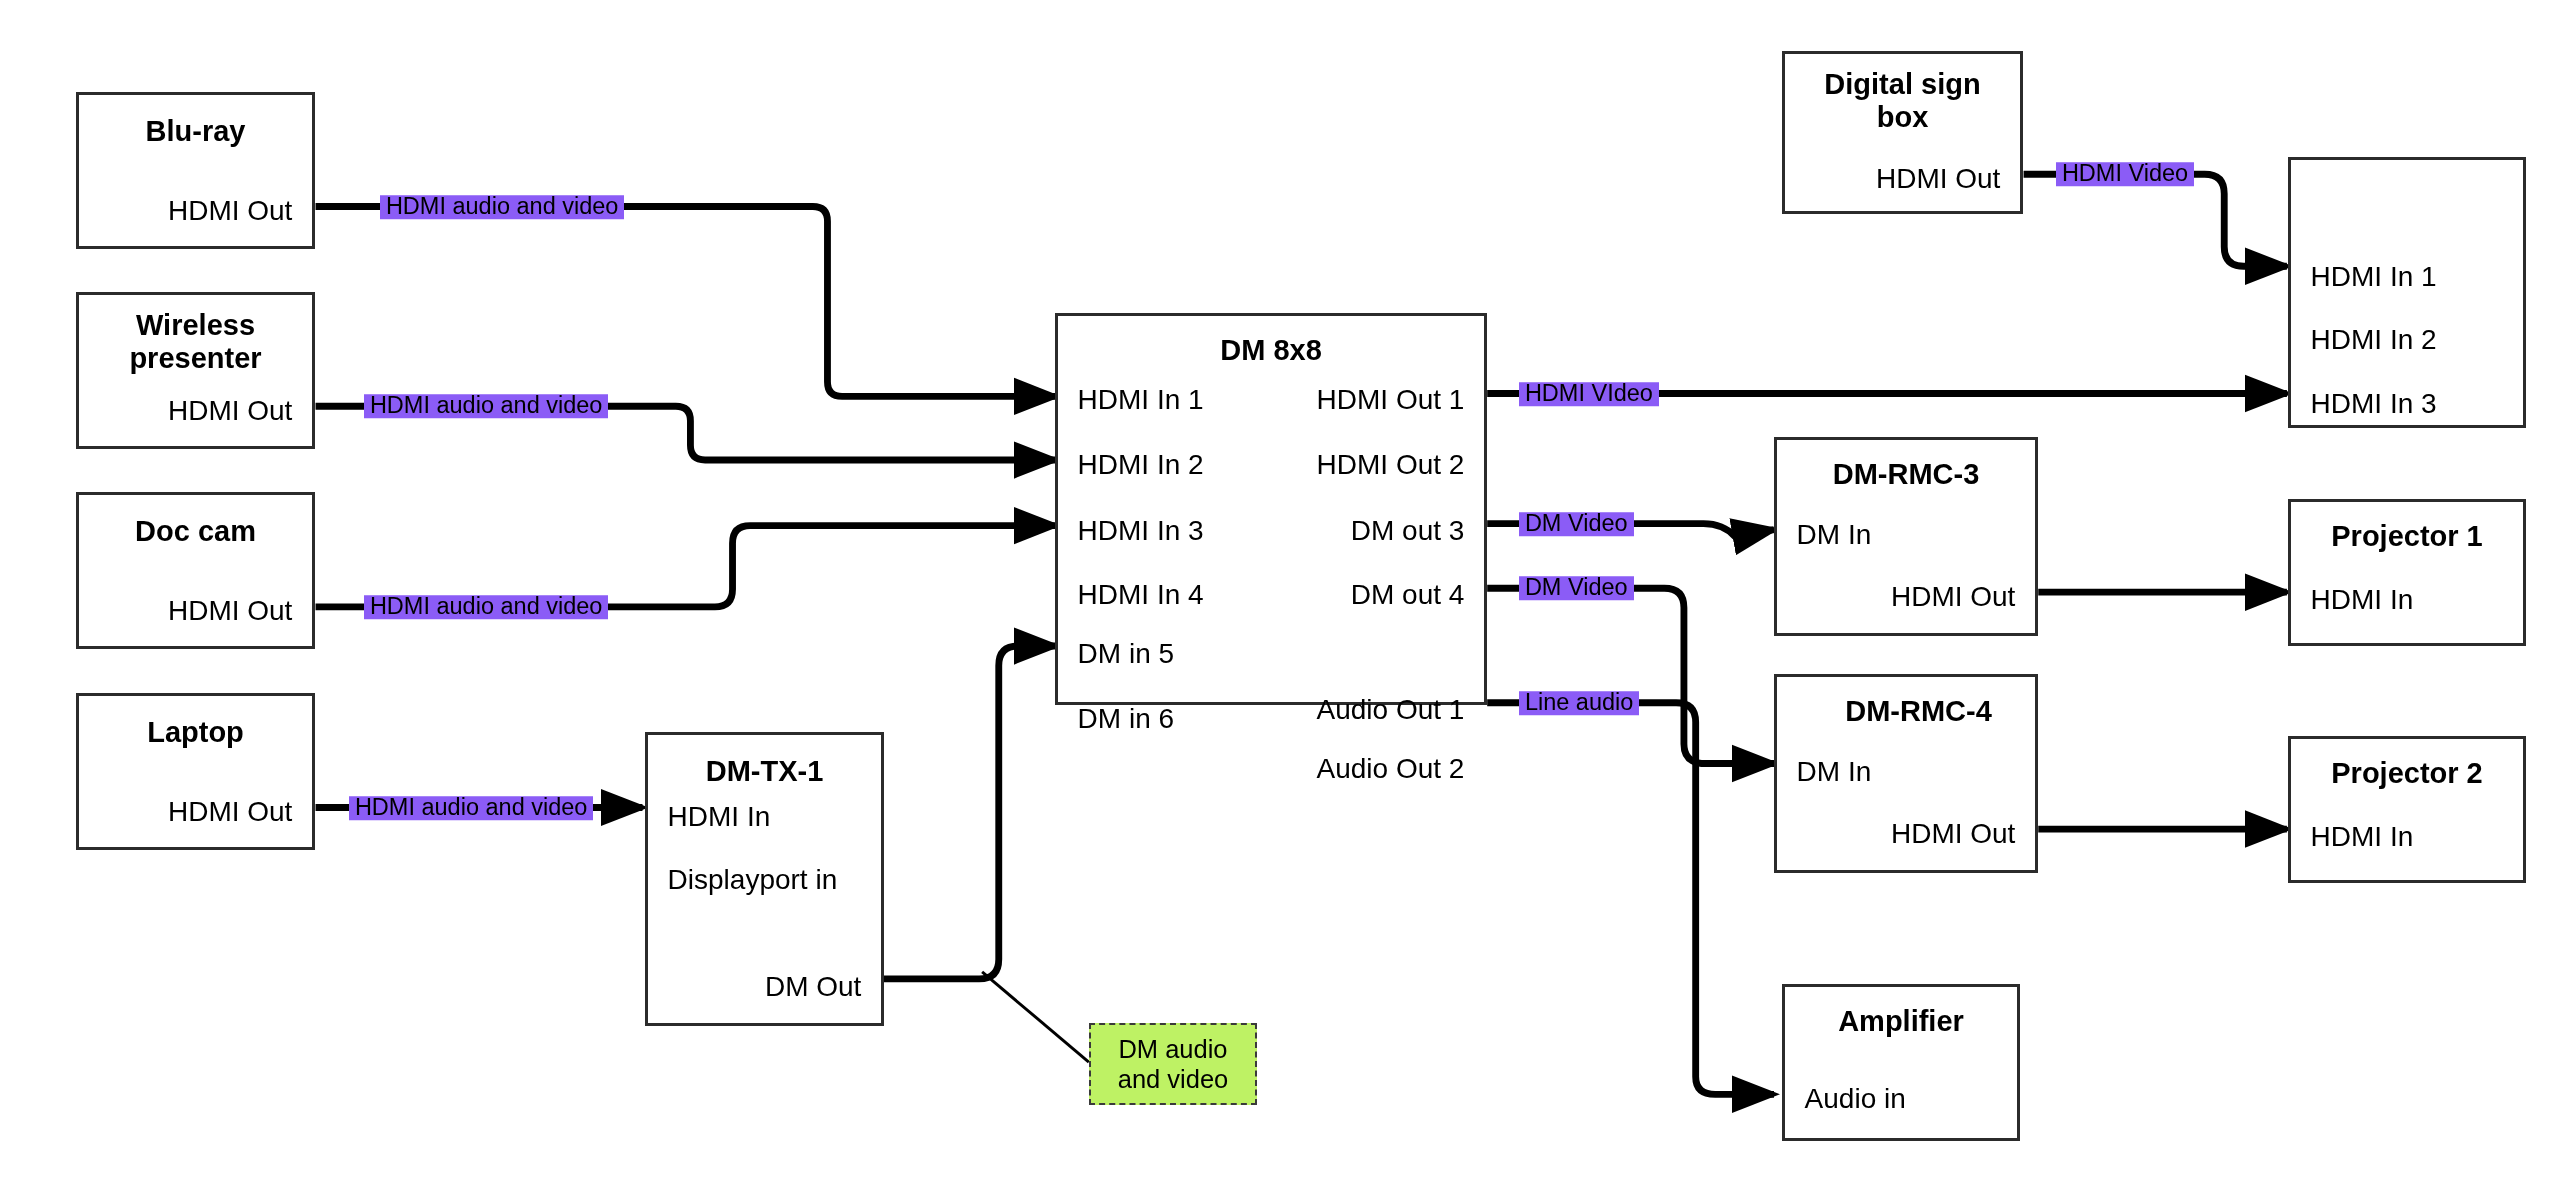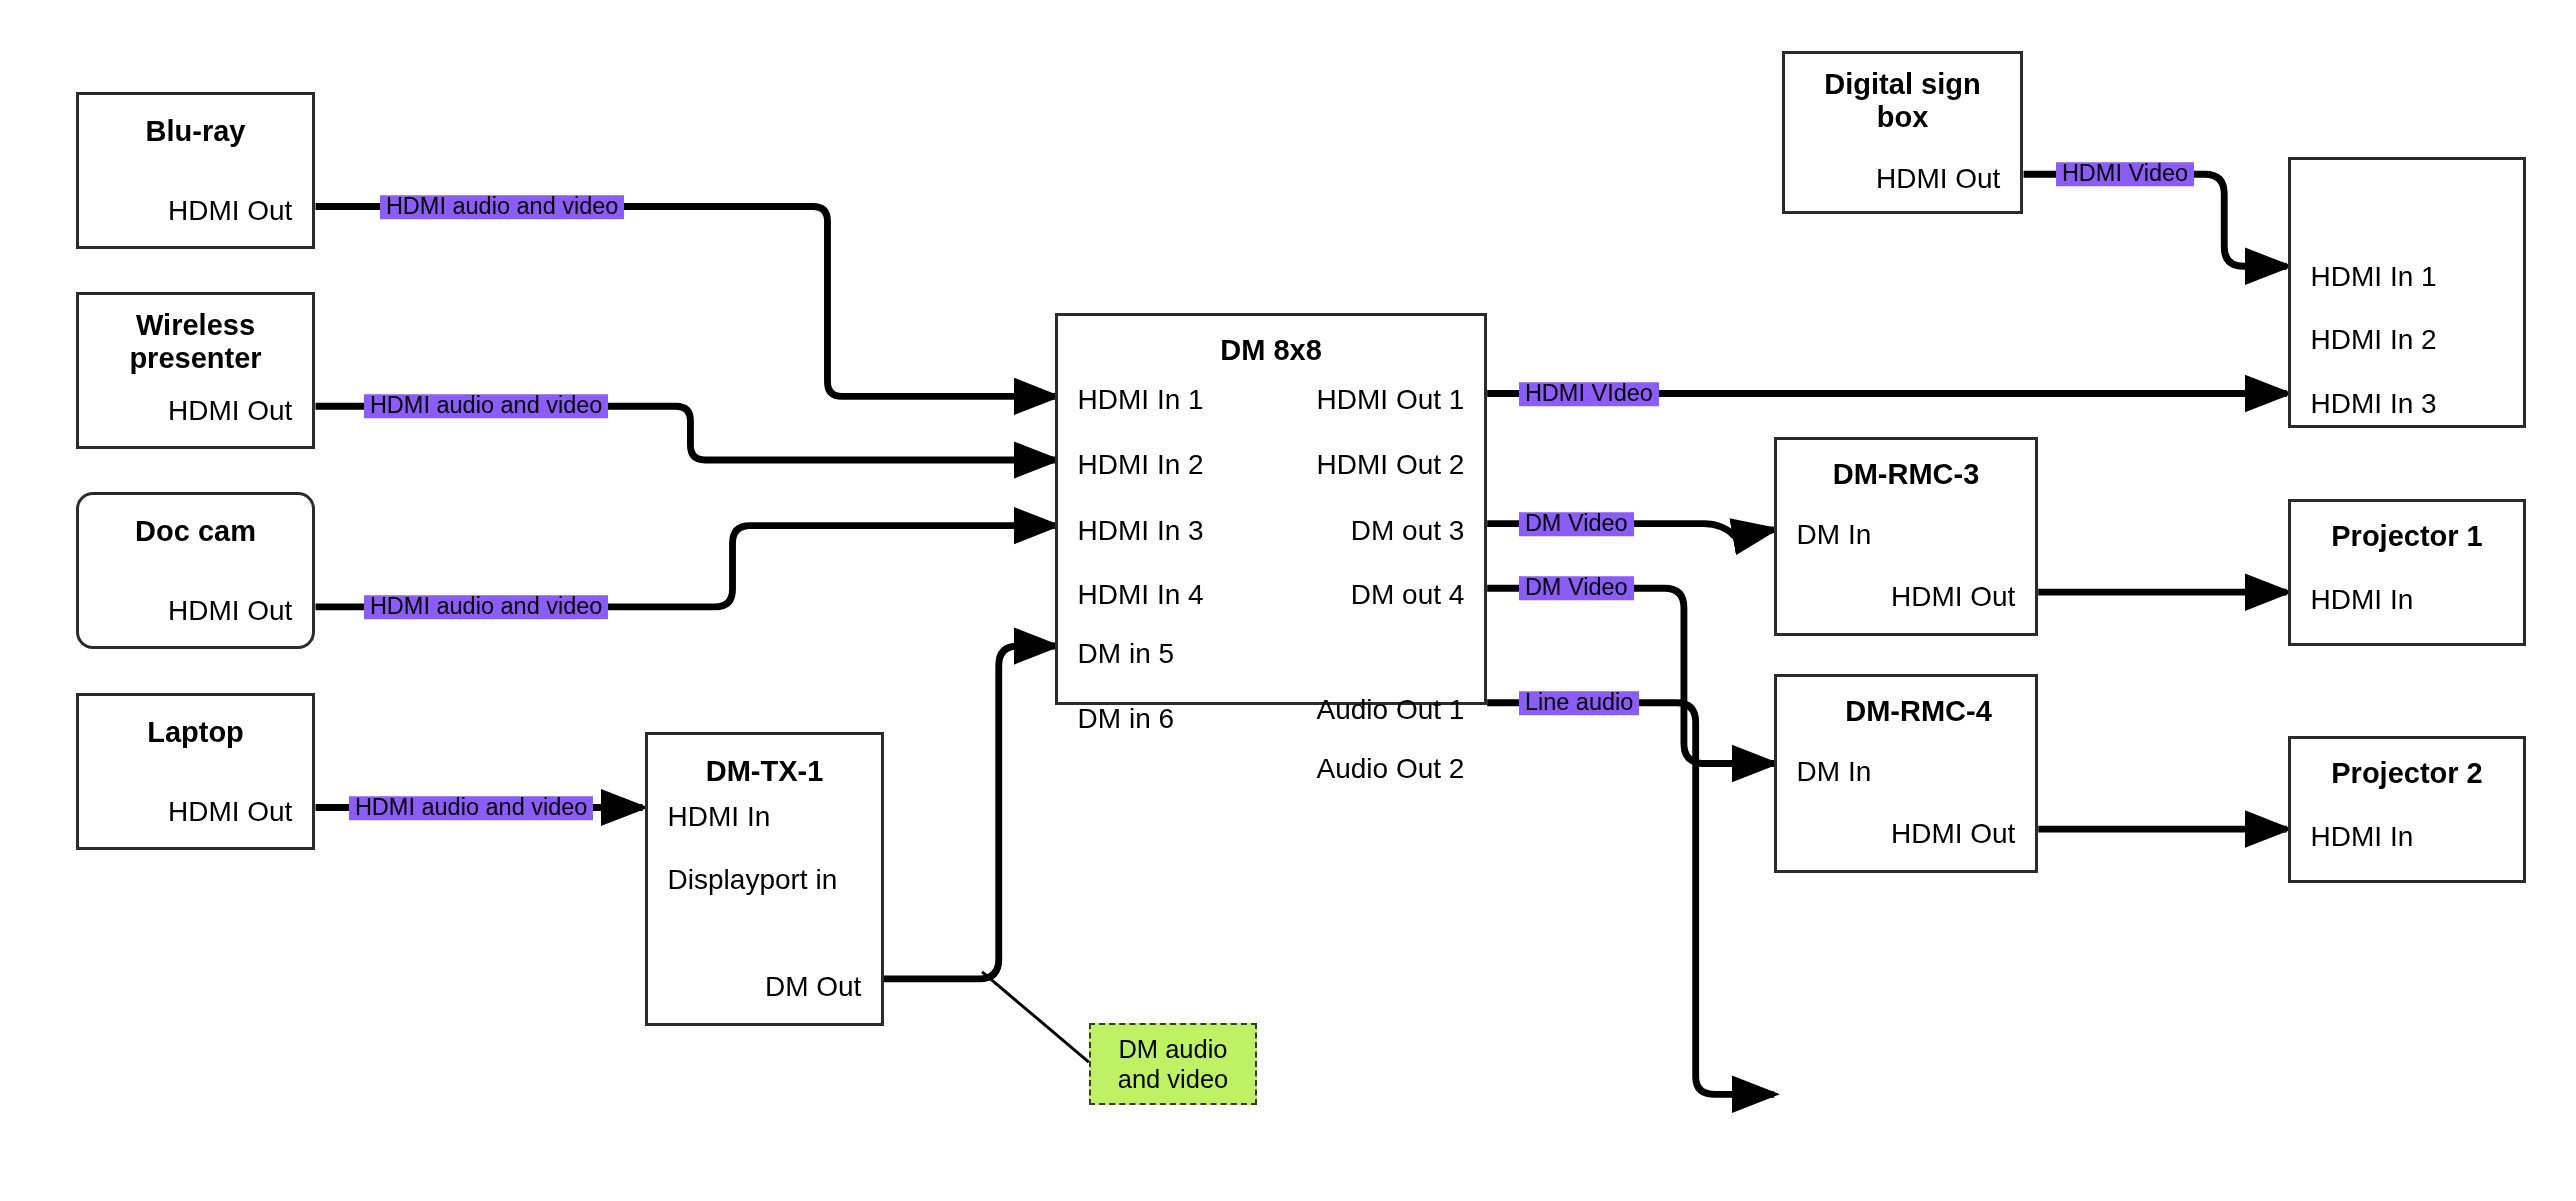--- a/index.html
+++ b/index.html
@@ -125,21 +125,21 @@
     <div class="title" style="top:19.6px;">Blu-ray</div>
     <div class="port right" style="top:102px;">HDMI Out</div>
   </div>
 
   <div class="node" style="left:76px; top:292px; width:239px; height:157px;">
     <div class="title" style="top:13.7px; white-space:pre-line;">Wireless
 presenter</div>
     <div class="port right" style="top:102px;">HDMI Out</div>
   </div>
 
-  <div class="node" style="left:76px; top:492px; width:239px; height:157px;border-radius:17px;">
+  <div class="node" style="left:76px; top:492px; width:239px; height:157px;">
     <div class="title" style="top:19.6px;">Doc cam</div>
     <div class="port right" style="top:102px;">HDMI Out</div>
   </div>
 
   <div class="node" style="left:76px; top:693px; width:239px; height:157px;">
     <div class="title" style="top:19.6px;">Laptop</div>
     <div class="port right" style="top:102px;">HDMI Out</div>
   </div>
 
   <div class="node" style="left:645px; top:732px; width:239px; height:294px;">
@@ -192,20 +192,24 @@
   <div class="node" style="left:2288px; top:499px; width:238px; height:147px;">
     <div class="title" style="top:17.6px;">Projector 1</div>
     <div class="port left" style="top:84px;">HDMI In</div>
   </div>
 
   <div class="node" style="left:2288px; top:736px; width:238px; height:147px;">
     <div class="title" style="top:17.6px;text-align:center;">Projector 2</div>
     <div class="port left" style="top:84px;">HDMI In</div>
   </div>
 
+  <div class="node" style="left:1782px; top:984px; width:238px; height:157px;">
+    <div class="title" style="top:17.6px;">Amplifier</div>
+    <div class="port left" style="top:98px;">Audio in</div>
+  </div>
 
   <div class="edge-label" style="left:380px; top:207px;">HDMI audio and video</div>
   <div class="edge-label" style="left:364px; top:406px;">HDMI audio and video</div>
   <div class="edge-label" style="left:364px; top:607px;">HDMI audio and video</div>
   <div class="edge-label" style="left:349px; top:808px;">HDMI audio and video</div>
   <div class="edge-label" style="left:2056px; top:174px;">HDMI Video</div>
   <div class="edge-label" style="left:1519px; top:394px;">HDMI VIdeo</div>
   <div class="edge-label" style="left:1519px; top:524px;">DM Video</div>
   <div class="edge-label" style="left:1519px; top:588px;">DM Video</div>
   <div class="edge-label" style="left:1519px; top:703px;">Line audio</div>

